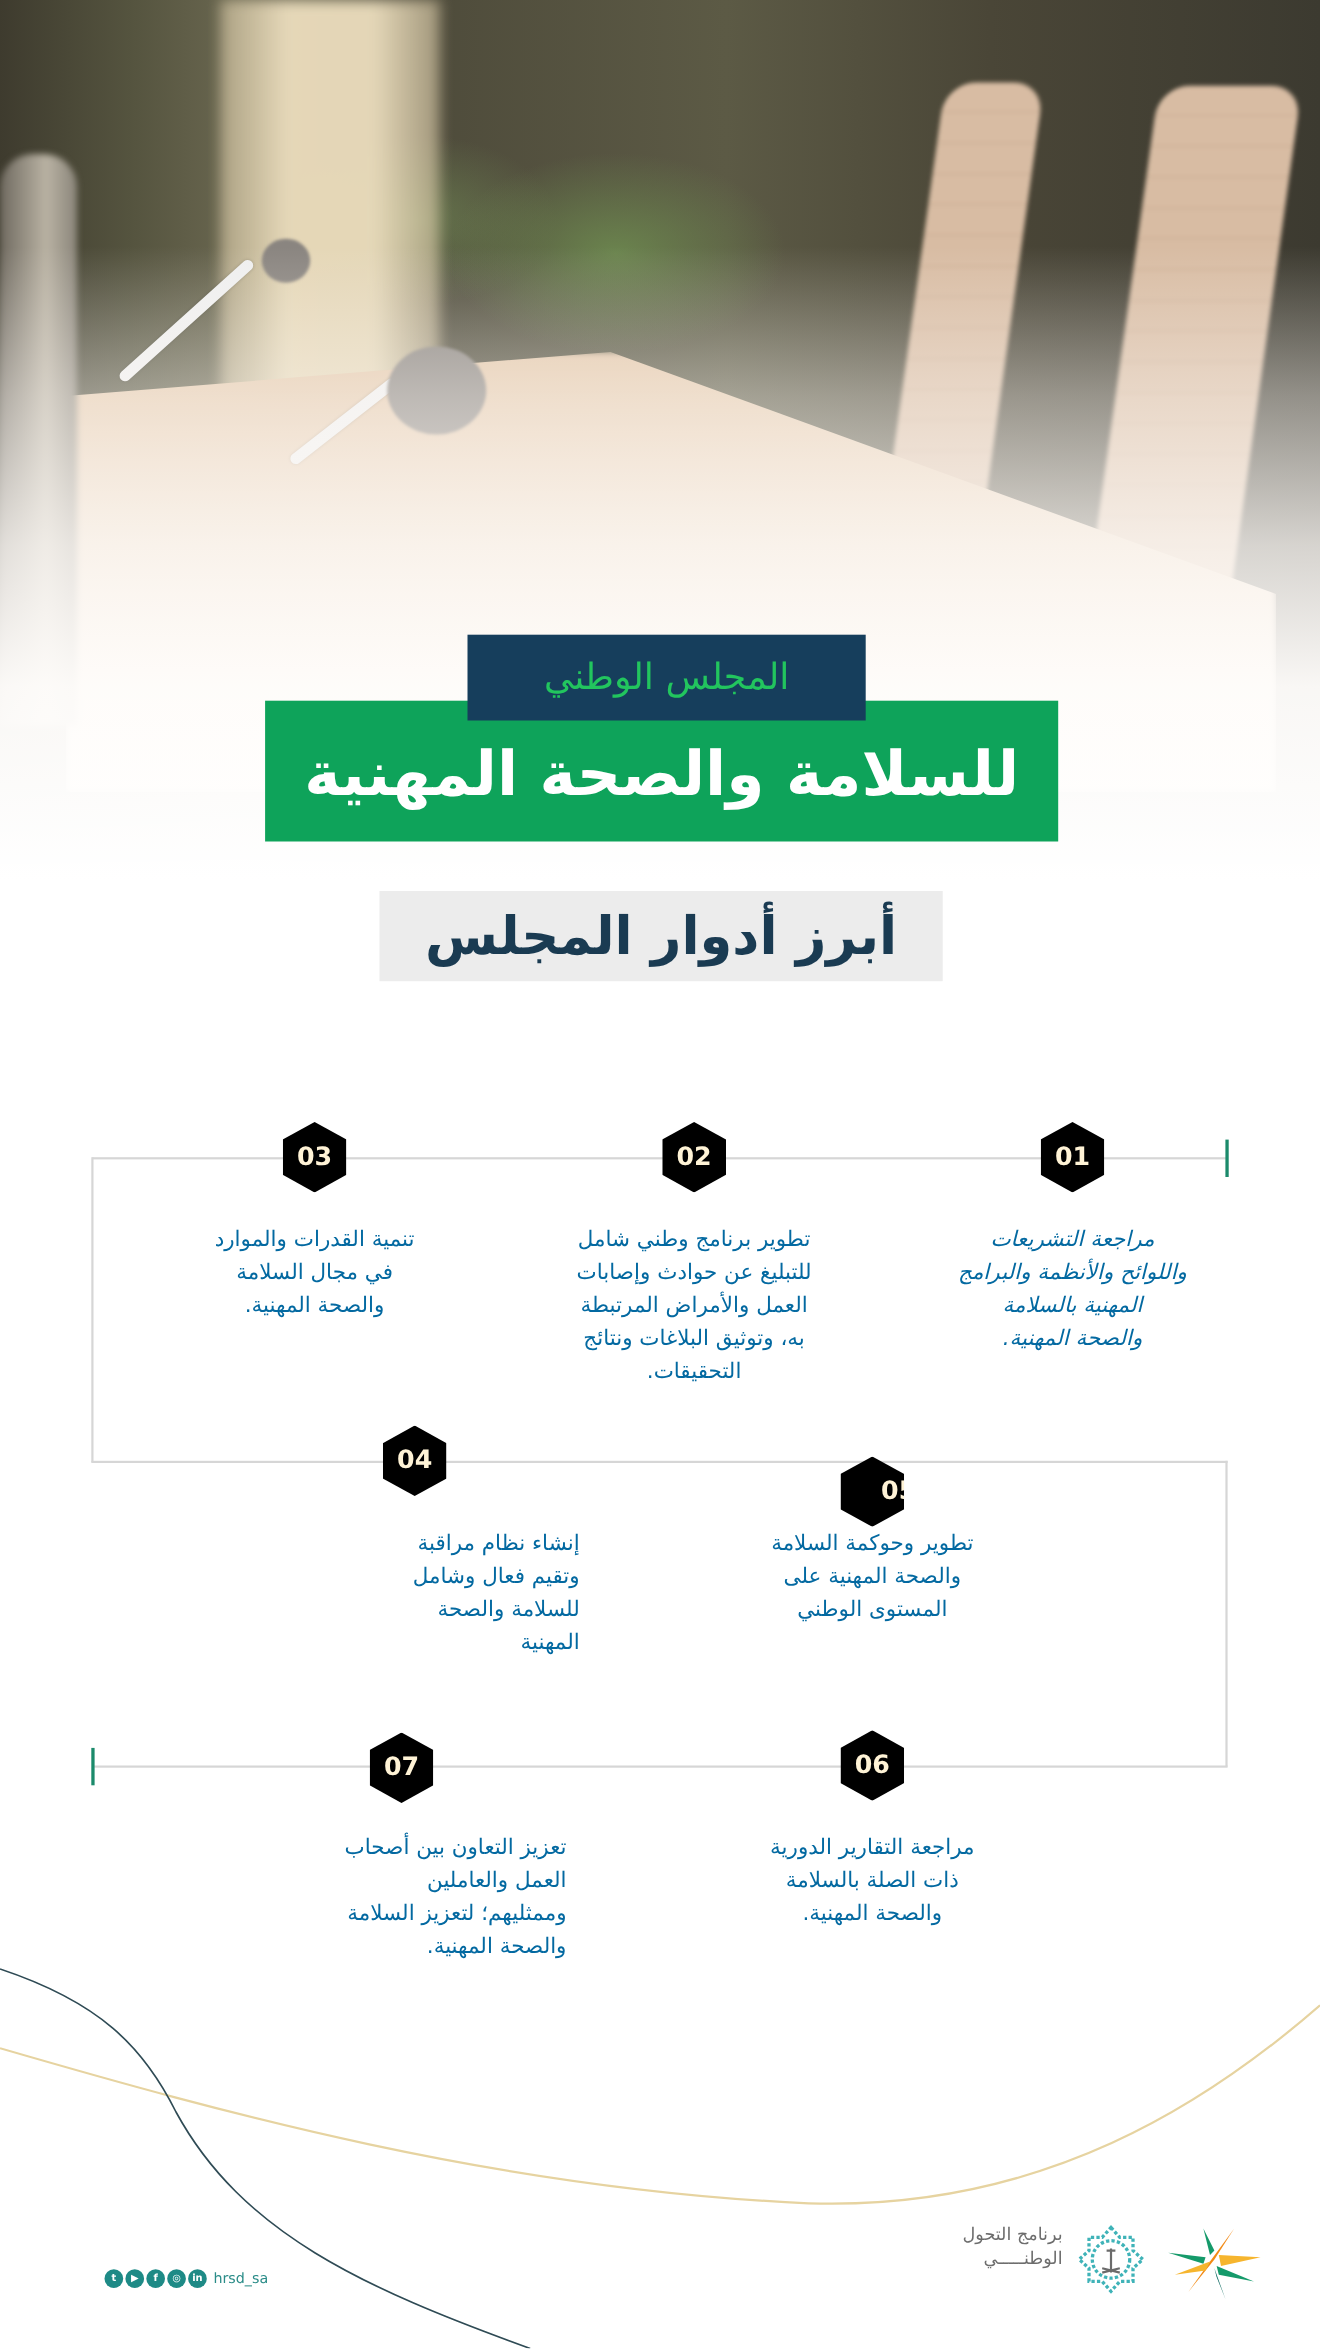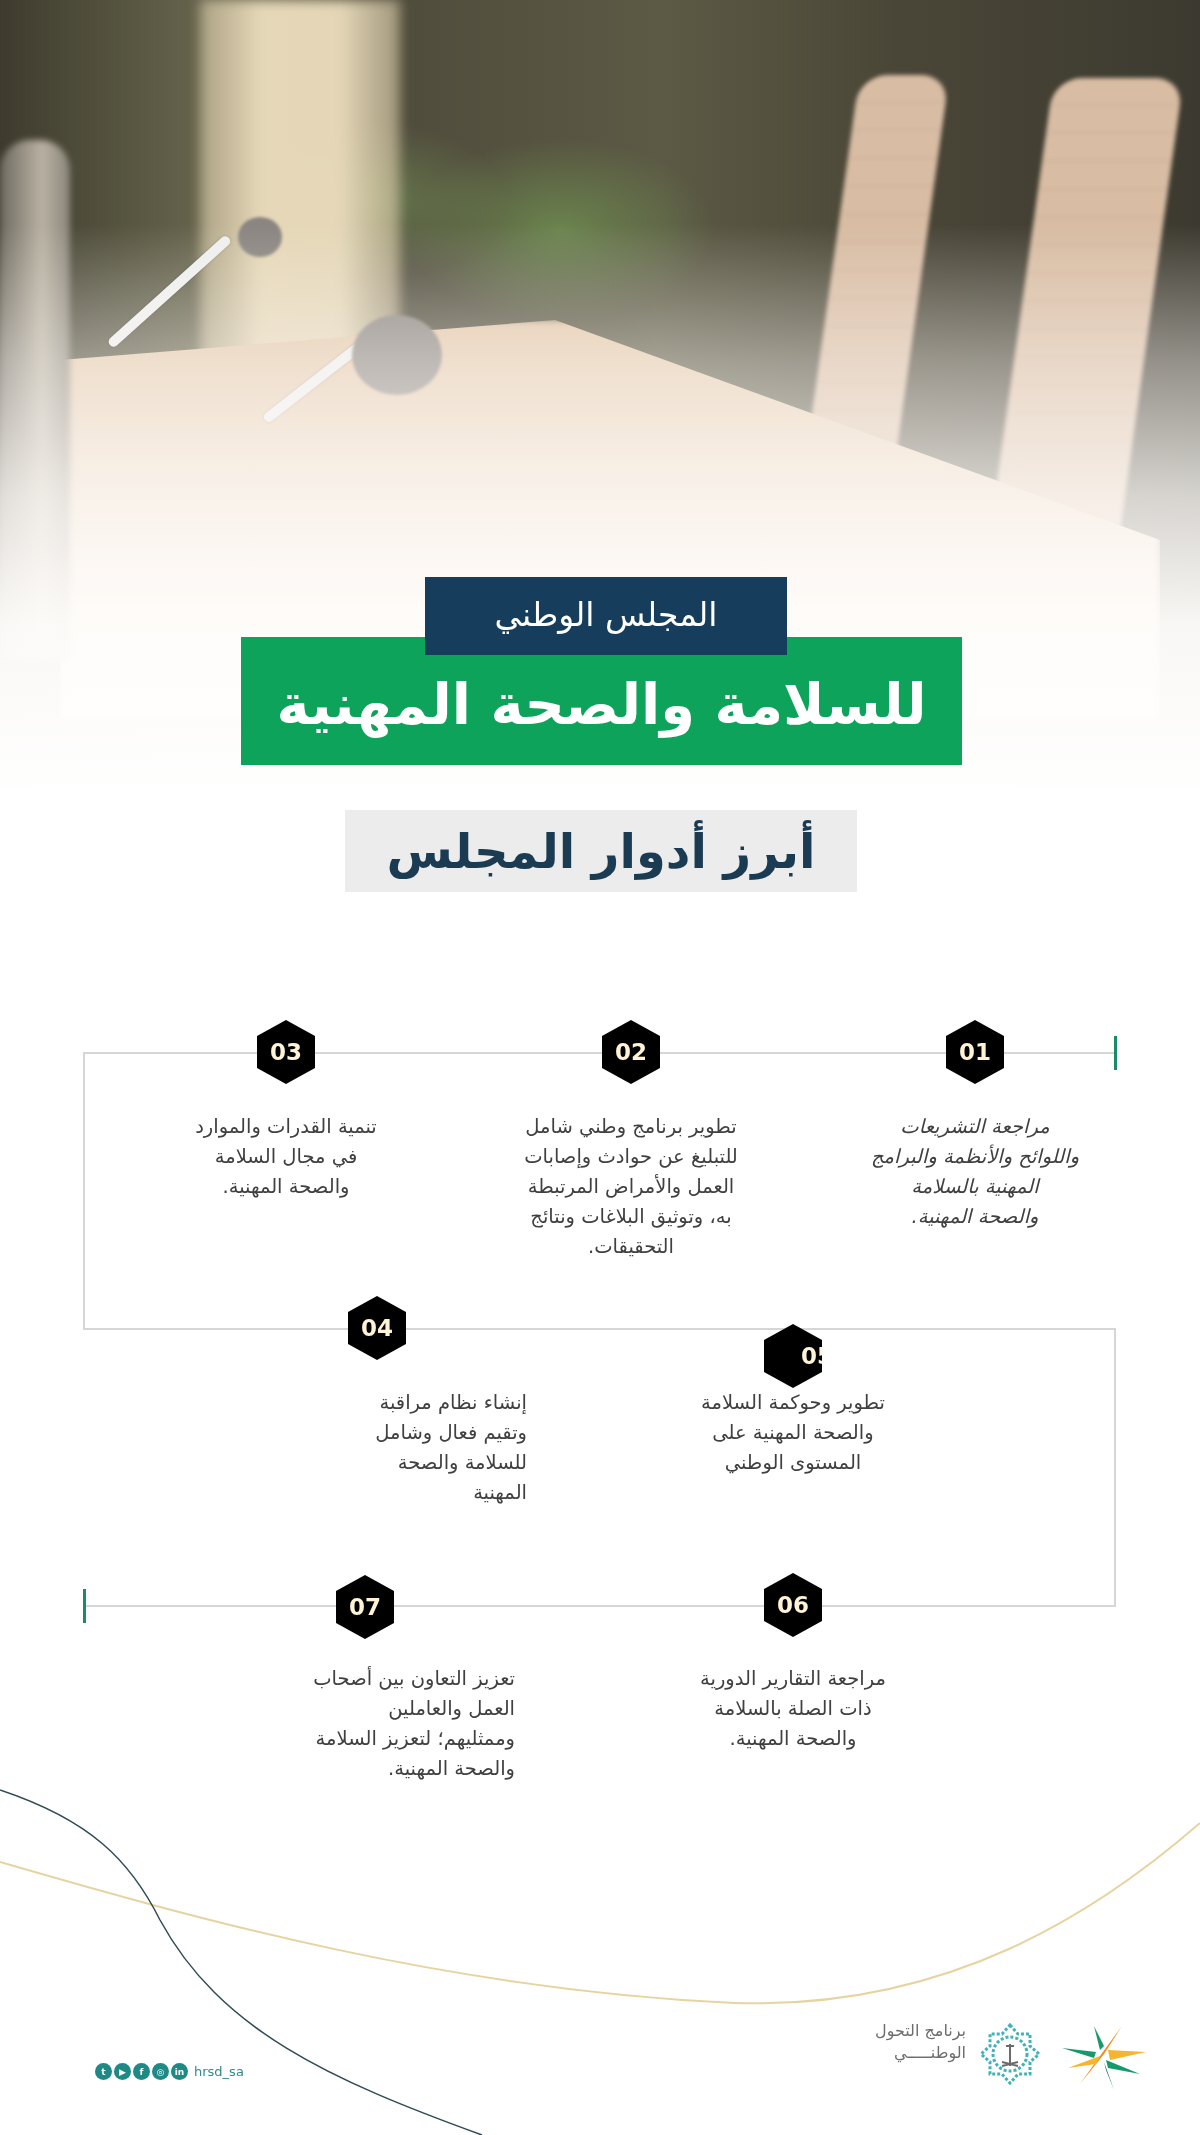--- a/index.html
+++ b/index.html
@@ -52,21 +52,21 @@
       position: absolute; left: 0; top: 0; width: 100%; height: 100%;
       background: linear-gradient(180deg,
         rgba(255,255,255,0) 0%, rgba(255,255,255,0) 28%,
         rgba(253,249,245,0.45) 45%, rgba(253,250,247,0.8) 62%,
         rgba(255,253,251,0.97) 78%, #ffffff 100%);
     }
 
     
     .title-navy {
       position: absolute; left: 425px; top: 577px; width: 362px; height: 78px;
-      background: #163e5c; color: #ffffff; z-index: 3;
+      background: #163e5c; color: #22c55e; z-index: 3;
       display: flex; align-items: center; justify-content: center;
       font-size: 33px; direction: rtl; padding-bottom: 4px;
     }
     .title-green {
       position: absolute; left: 241px; top: 637px; width: 721px; height: 128px;
       background: #0ea35a; color: #ffffff; z-index: 2;
       display: flex; align-items: flex-end; justify-content: center;
       font-size: 56px; font-weight: bold; direction: rtl; padding-bottom: 28px;
     }
     .subtitle-box {
@@ -87,21 +87,21 @@
       background: #000000;
       clip-path: polygon(50% 0%, 100% 25%, 100% 75%, 50% 100%, 0% 75%, 0% 25%);
       display: flex; align-items: center; justify-content: center;
       color: #fff3d6; font-size: 23px; font-weight: bold;
       transform: translate(-50%, -50%);
       border-radius: 6px;
     }
     .item-text {
       position: absolute; width: 300px; transform: translateX(-50%);
       text-align: center; direction: rtl;
-      color: #404040; font-size: 19.5px; line-height: 30px;
+      color: #0369a1; font-size: 19.5px; line-height: 30px;
     }
 
     
     .curves { position: absolute; left: 0; top: 1700px; width: 1200px; height: 435px; }
 
     
     .social {
       position: absolute; left: 95px; top: 2063px; display: flex; align-items: center; gap: 2px;
     }
     .social .dot {

